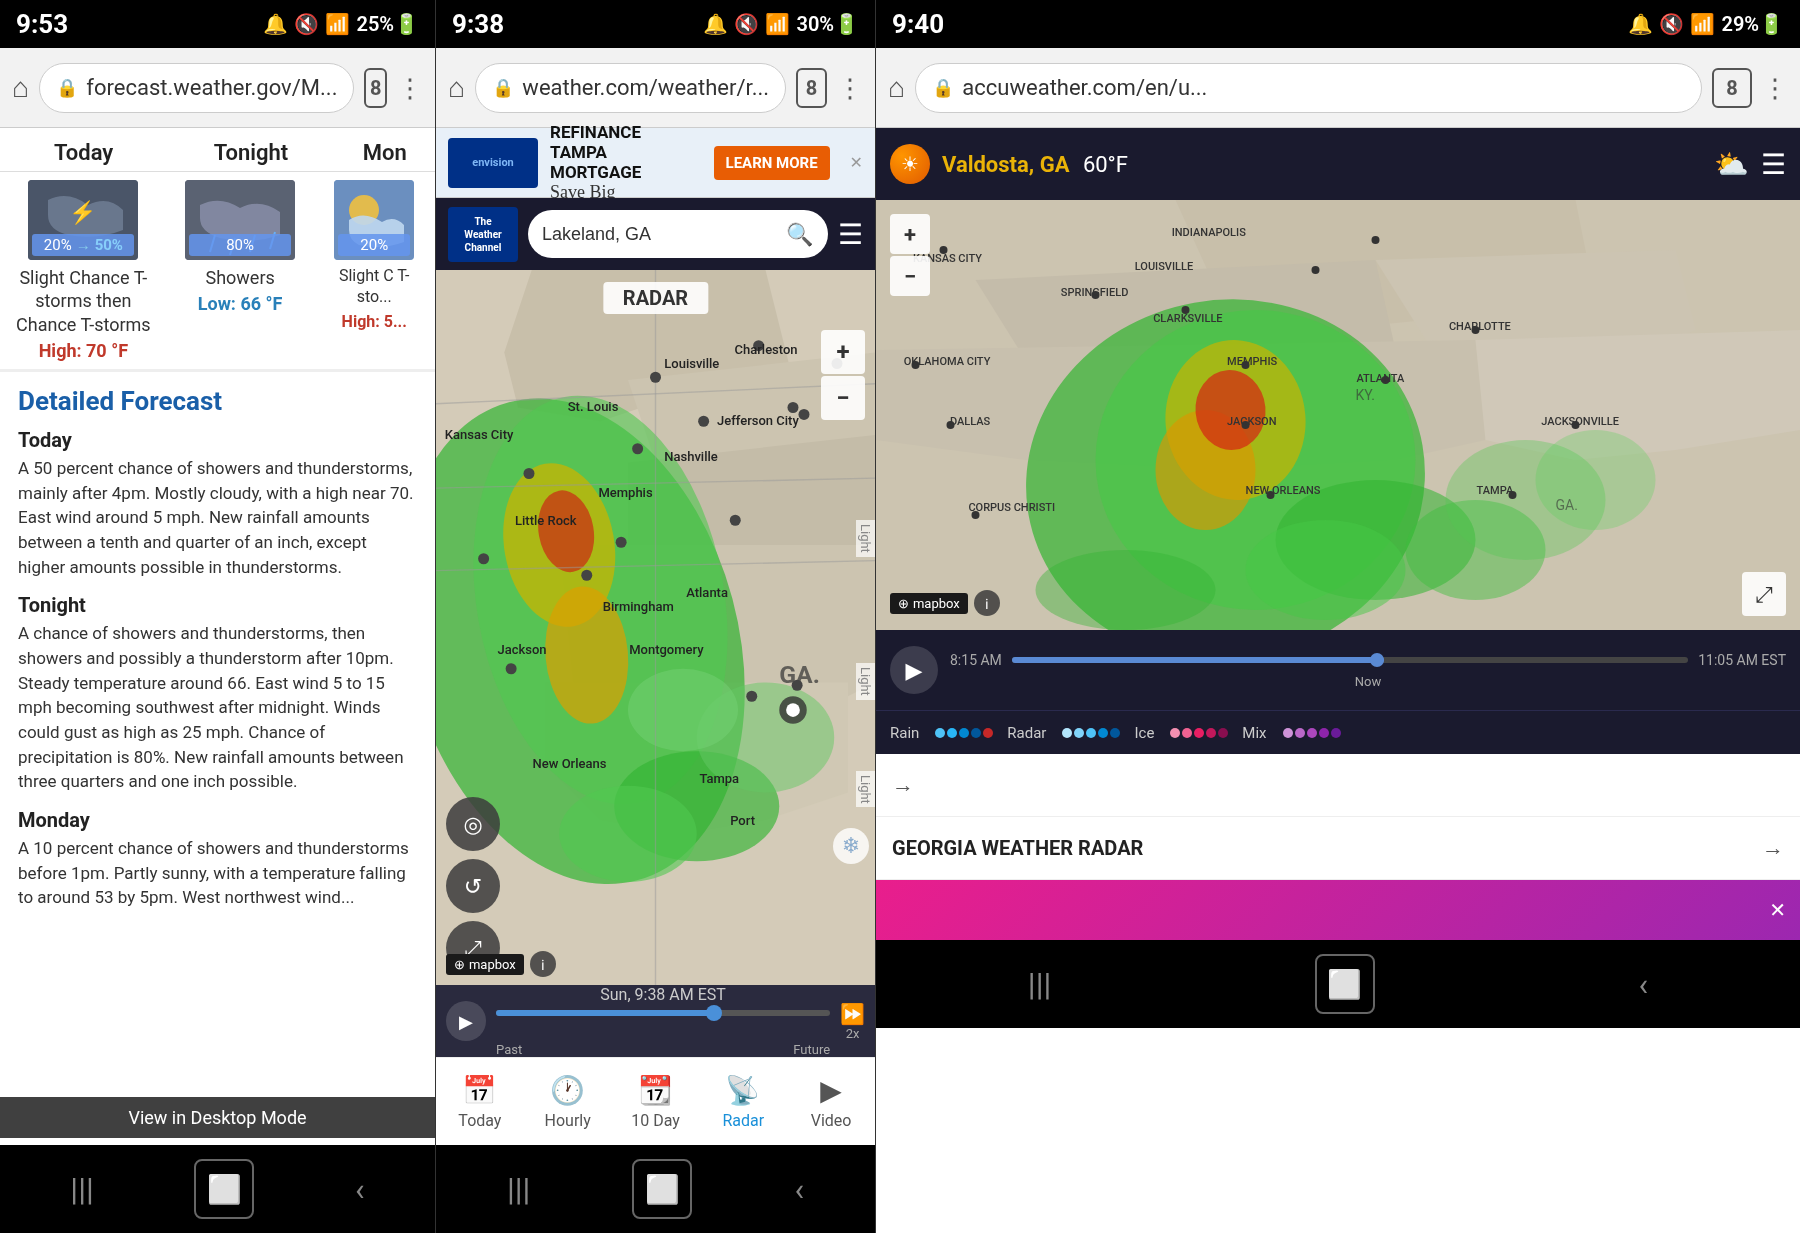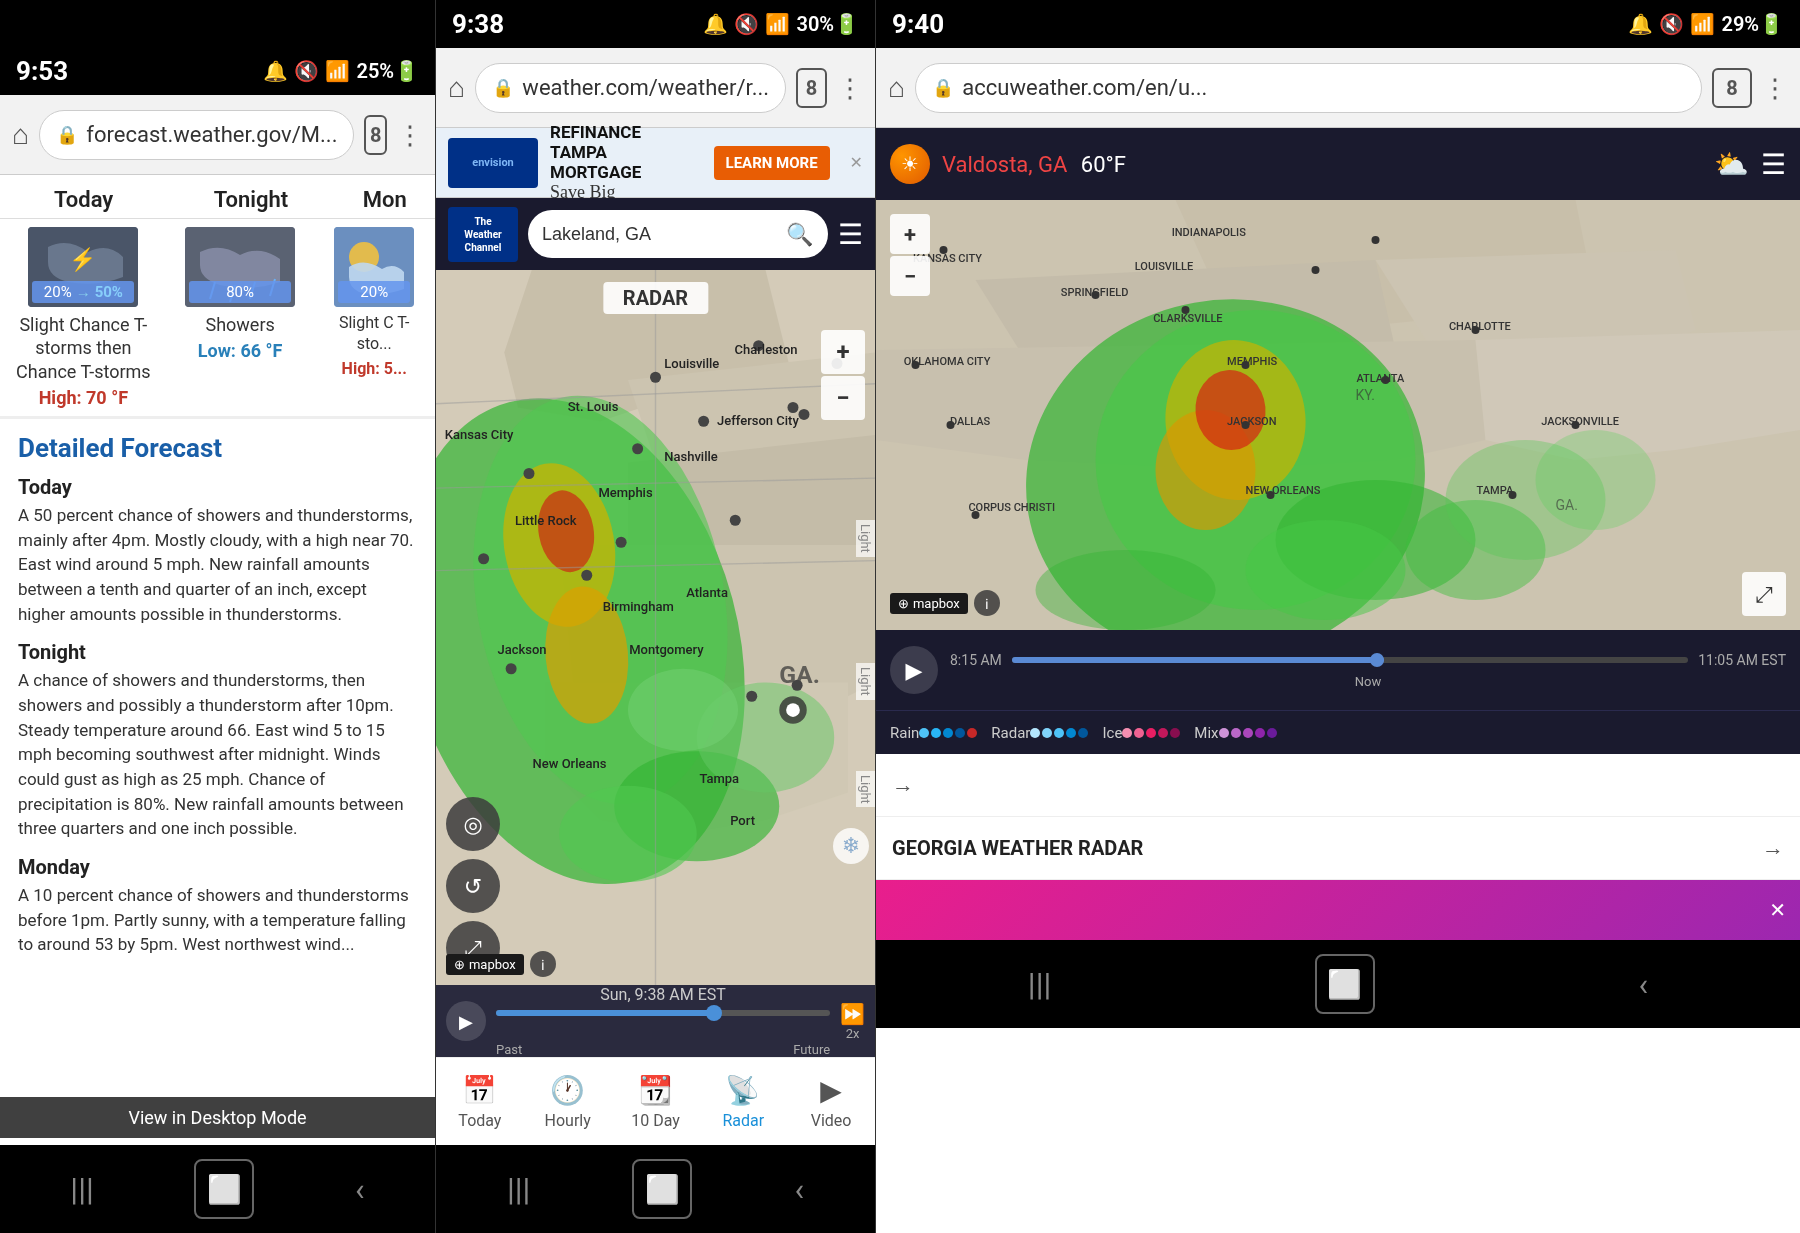--- a/index.html
+++ b/index.html
@@ -67,21 +67,20 @@
       border-radius: 6px;
       display: flex; align-items: center; justify-content: center;
       font-size: 20px; color: #555; font-weight: bold;
     }
     .browser-bar .menu-dots { font-size: 26px; color: #555; }
 
     
     .panel-1 {
       width: 435px;
       background: #404040;
-      margin-top: 47px;
     }
     .panel-1 .content {
       flex: 1;
       overflow: hidden;
       background: #fff;
     }
     .forecast-header {
       display: flex;
       border-bottom: 1px solid #ddd;
       padding: 12px 0 6px 0;
@@ -386,21 +385,21 @@
     .aw-logo {
       width: 40px; height: 40px;
       background: radial-gradient(circle at 30% 30%, #ff9500, #e05a00);
       border-radius: 50%;
       display: flex; align-items: center; justify-content: center;
       font-size: 20px;
     }
     .aw-location {
       flex: 1;
     }
-    .aw-city { font-size: 22px; font-weight: normal; color: #ef4444; }
+    .aw-city { font-size: 22px; font-weight: bold; color: #eab308; }
     .aw-temp { font-size: 22px; color: #fff; }
     .aw-cloud { font-size: 28px; color: #aaa; }
     .aw-menu { font-size: 28px; color: #fff; }
 
     .aw-radar-map {
       height: 430px;
       position: relative;
       background: #1e3a5f;
       overflow: hidden;
     }
@@ -457,21 +456,21 @@
     .aw-legend {
       height: 44px;
       background: #1a1a2e;
       display: flex; align-items: center;
       padding: 0 14px;
       gap: 14px;
       border-top: 1px solid #2a2a4e;
       font-size: 16px;
     }
     .legend-item {
-      display: flex; align-items: center; gap: 0;
+      display: flex; align-items: center; gap: 16px;
       color: #ccc; font-size: 15px; justify-content: flex-end;
     }
     .legend-dots {
       display: flex; gap: 2px;
     }
     .legend-dot {
       width: 10px; height: 10px; border-radius: 50%;
     }
 
     .aw-links {

